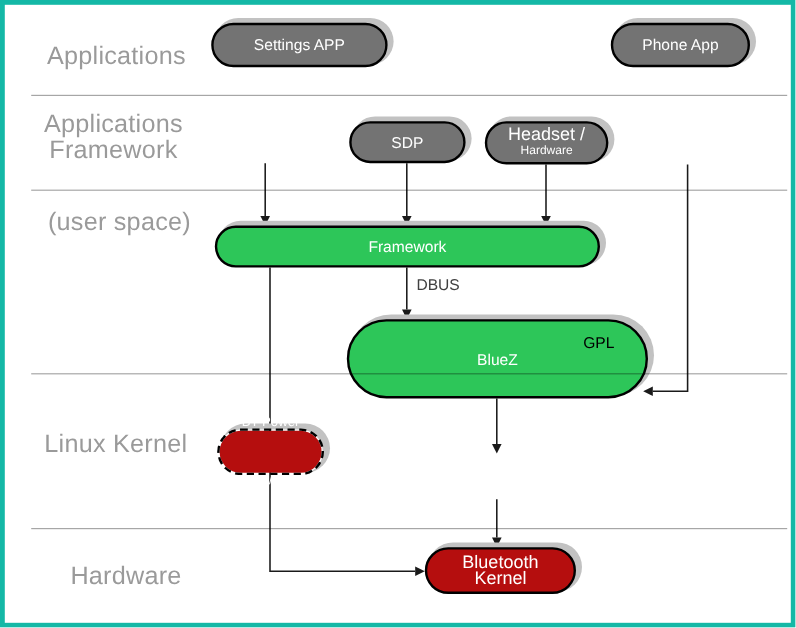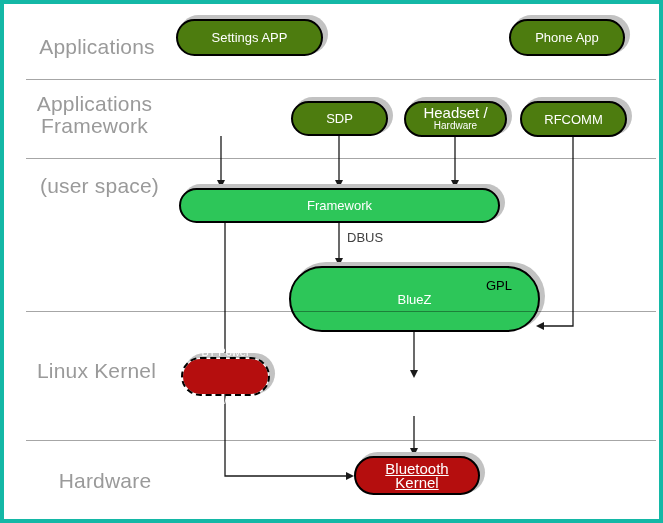--- a/index.html
+++ b/index.html
@@ -15,21 +15,21 @@
   .divider{
     position:absolute;left:22px;width:630px;height:1px;
     background:rgba(0,0,0,0.35);z-index:4;pointer-events:none;
   }
   .pill{
     position:absolute;box-sizing:border-box;border:2px solid #000;
     border-radius:999px;display:flex;flex-direction:column;align-items:center;
     justify-content:center;color:#fff;text-align:center;z-index:2;
     box-shadow:4px -3px 0 1px #c2c2c2;
   }
-  .pill.blue{background:#4d7c0f;}
+  .pill.blue{background:#737373;}
   .pill.green{background:#2dc659;}
   .pill.red{background:#b50e0e;}
   .pill.dashed{border:2px dashed #000;background-clip:padding-box;gap:36px;}
   .t13{font-size:13px;line-height:15px;}
   .t12{font-size:15px;line-height:14px;}
   .t11{font-size:11px;line-height:13px;}
   .t10{font-size:10px;line-height:12px;}
   .gpl-tag{position:absolute;top:10px;right:26px;color:#000;font-size:13px;}
   .edge-label{position:absolute;left:343px;top:226px;color:#404040;font-size:13px;z-index:2;}
   #connectors{position:absolute;left:0;top:0;z-index:1;}
@@ -101,35 +101,32 @@
     <span class="t13">Phone App</span>
   </div>
 
   <div class="pill blue" style="left:287px;top:97px;width:97px;height:35px;">
     <span class="t13">SDP</span>
   </div>
   <div class="pill blue" style="left:400px;top:97px;width:103px;height:36px;">
     <span class="t12">Headset /</span>
     <span class="t10">Hardware</span>
   </div>
-  <div class="pill blue" style="left:516px;top:97px;width:107px;height:36px;">
-    <span class="t13">RFCOMM</span>
-  </div>
 
   <div class="pill green" style="left:175px;top:184px;width:321px;height:35px;">
     <span class="t13">Framework</span>
   </div>
   <div class="pill green" style="left:285px;top:262px;width:251px;height:66px;">
     <span class="t13">BlueZ</span>
     <span class="gpl-tag">GPL</span>
   </div>
 
   <div class="pill red dashed" style="left:177px;top:353px;width:89px;height:39px;">
     <span class="t11">BT Power</span>
     <span class="t10">On / Off</span>
   </div>
 
-  <div class="pill red" style="left:350px;top:452px;width:126px;height:39px;text-decoration:underline;">
+  <div class="pill red" style="left:350px;top:452px;width:126px;height:39px;">
     <span class="t12">Bluetooth</span>
     <span class="t12">Kernel</span>
   </div>
 
 </div>
 
 </body></html>

